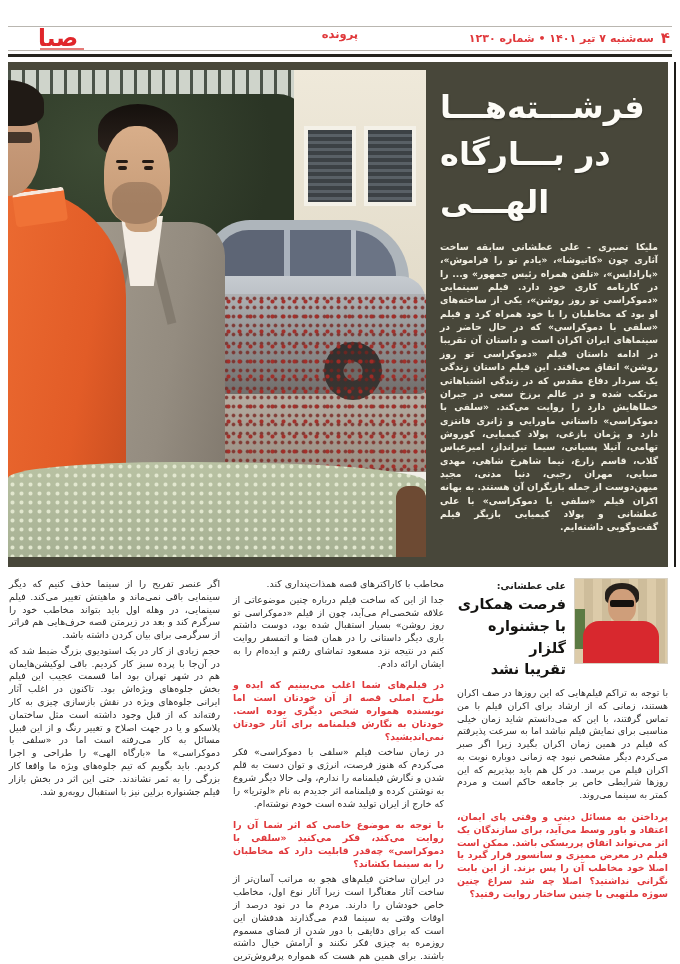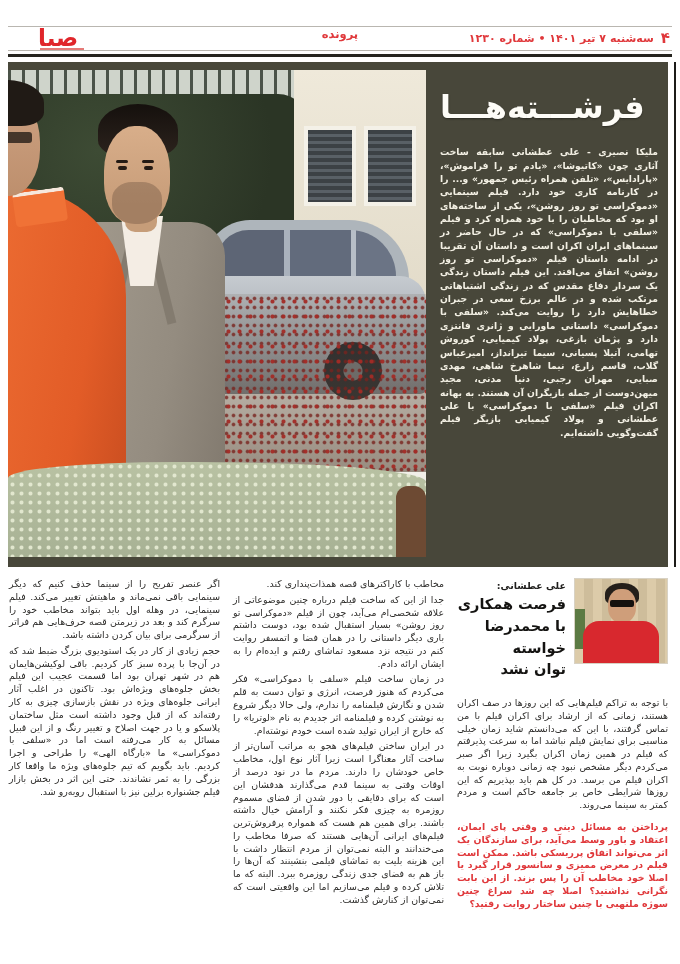--- a/index.html
+++ b/index.html
@@ -88,21 +88,21 @@
   .figure-br{left:388px;top:416px;width:30px;height:71px;border-radius:12px 12px 0 0;background:#6d4a33;}
   
   .cols{position:absolute;left:8px;top:578px;width:660px;height:386px;overflow:hidden;
     direction:rtl;display:flex;gap:13px;}
   .col{width:211px;flex:0 0 211px;}
   .blk{margin:0 0 3px;font-size:9.4px;line-height:1.36;text-align:justify;}
   .blk.q{color:#e0383b;font-weight:bold;margin-top:9px;}
   .blk.a{color:#2d2c2a;font-weight:500;}
   .blk.cont{color:#2d2c2a;font-weight:500;}
   
-  .inset{display:flex;gap:8px;margin-bottom:16px;}
+  .inset{display:flex;gap:8px;margin-bottom:6px;}
   .inset-photo{flex:0 0 92px;height:84px;position:relative;overflow:hidden;border:1px solid #d8d2c4;
     background:repeating-linear-gradient(90deg,#dccba9 0 9px,#cebd9b 9px 18px);}
   .ip{position:absolute;}
   .ip-green{left:0;top:30px;width:10px;height:40px;background:#5c7a43;}
   .ip-hair{left:30px;top:4px;width:34px;height:22px;border-radius:50% 50% 30% 30%;background:#241f1a;}
   .ip-face{left:33px;top:10px;width:28px;height:34px;border-radius:45%;background:#cf9e7a;}
   .ip-sun{left:35px;top:21px;width:24px;height:7px;background:#15110e;border-radius:2px;}
   .ip-shirt{left:8px;top:42px;width:76px;height:42px;border-radius:16px 16px 0 0;background:#d8282e;}
   .inset-text{flex:1;text-align:right;padding-top:2px;}
   .inset-kicker{font-size:9.5px;font-weight:bold;color:#1f1e1c;margin-bottom:3px;}
@@ -151,55 +151,59 @@
     <div class="ph or-collar"></div>
     <div class="ph or-head"></div>
     <div class="ph or-hair"></div>
     <div class="ph or-glass"></div>
     <div class="ph plants"></div>
     <div class="ph figure-br"></div>
   </div>
   <div class="hero-text">
     <div class="headline">
       <div>فرشـــته‌هـــا</div>
+      <div>در بـــارگاه</div>
+      <div>الهـــی</div>
     </div>
     <p class="lede">ملیکا نصیری - علی عطشانی سابقه ساخت آثاری چون «کاتیوشا»، «یادم تو را فراموش»، «پارادایس»، «تلفن همراه رئیس جمهور» و... را در کارنامه کاری خود دارد. فیلم سینمایی «دموکراسی تو روز روشن»، یکی از ساخته‌های او بود که مخاطبان را با خود همراه کرد و فیلم «سلفی با دموکراسی» که در حال حاضر در سینماهای ایران اکران است و داستان آن تقریبا در ادامه داستان فیلم «دموکراسی تو روز روشن» اتفاق می‌افتد. این فیلم داستان زندگی یک سردار دفاع مقدس که در زندگی اشتباهاتی مرتکب شده و در عالم برزخ سعی در جبران خطاهایش دارد را روایت می‌کند. «سلفی با دموکراسی» داستانی ماورایی و ژانری فانتزی دارد و پژمان بازغی، پولاد کیمیایی، کوروش تهامی، آتیلا پسیانی، سیما تیرانداز، امیرعباس گلاب، قاسم زارع، نیما شاهرخ شاهی، مهدی صبایی، مهران رجبی، دنیا مدنی، مجید میهن‌دوست از جمله بازیگران آن هستند. به بهانه اکران فیلم «سلفی با دموکراسی» با علی عطشانی و پولاد کیمیایی بازیگر فیلم گفت‌وگویی داشته‌ایم.</p>
   </div>
 </div>
 <div class="hero-edge"></div>
 
 <div class="cols">
   <div class="col">
     <div class="inset">
       <div class="inset-photo">
         <div class="ip ip-green"></div>
         <div class="ip ip-hair"></div>
         <div class="ip ip-face"></div>
         <div class="ip ip-sun"></div>
         <div class="ip ip-shirt"></div>
       </div>
       <div class="inset-text">
         <div class="inset-kicker">علی عطشانی:</div>
         <div class="inset-title">
           <div>فرصت همکاری</div>
-          <div>با محمدرضا خواسته</div>
-          <div>توان نشد</div>
+          <div>با جشنواره گلزار</div>
+          <div>تقریبا نشد</div>
         </div>
       </div>
     </div>
     <div>
         <p class="blk a">با توجه به تراکم فیلم‌هایی که این روزها در صف اکران هستند، زمانی که از ارشاد برای اکران فیلم با من تماس گرفتند، با این که می‌دانستم شاید زمان خیلی مناسبی برای نمایش فیلم نباشد اما به سرعت پذیرفتم که فیلم در همین زمان اکران بگیرد زیرا اگر صبر می‌کردم دیگر مشخص نبود چه زمانی دوباره نوبت به اکران فیلم من برسد. در کل هم باید بپذیریم که این روزها شرایطی خاص بر جامعه حاکم است و مردم کمتر به سینما می‌روند.</p>
         <p class="blk q">پرداختن به مسائل دینی و وقتی پای ایمان، اعتقاد و باور وسط می‌آید، برای سازندگان یک اثر می‌تواند اتفاق پرریسکی باشد. ممکن است فیلم در معرض ممیزی و سانسور قرار گیرد یا اصلا خود مخاطب آن را پس بزند. از این بابت نگرانی نداشتید؟ اصلا چه شد سراغ چنین سوژه ملتهبی با چنین ساختار روایت رفتید؟</p>
       </div>
   </div>
   <div class="col">
     <div>
         <p class="blk cont">مخاطب با کاراکترهای قصه همذات‌پنداری کند.</p>
         <p class="blk a">جدا از این که ساخت فیلم درباره چنین موضوعاتی از علاقه شخصی‌ام می‌آید، چون از فیلم «دموکراسی تو روز روشن» بسیار استقبال شده بود، دوست داشتم باری دیگر داستانی را در همان فضا و اتمسفر روایت کنم در نتیجه نزد مسعود تماشای رفتم و ایده‌ام را به ایشان ارائه دادم.</p>
+        <p class="blk q">در فیلم‌های شما اغلب می‌بینیم که ایده و طرح اصلی قصه از آن خودتان است اما نویسنده همواره شخص دیگری بوده است. خودتان به نگارش فیلمنامه برای آثار خودتان نمی‌اندیشید؟</p>
         <p class="blk a">در زمان ساخت فیلم «سلفی با دموکراسی» فکر می‌کردم که هنوز فرصت، انرژی و توان دست به قلم شدن و نگارش فیلمنامه را ندارم، ولی حالا دیگر شروع به نوشتن کرده و فیلمنامه اثر جدیدم به نام «لوتریا» را که خارج از ایران تولید شده است خودم نوشته‌ام.</p>
+        <p class="blk q">با توجه به موضوع خاصی که اثر شما آن را روایت می‌کند، فکر می‌کنید «سلفی با دموکراسی» چه‌قدر قابلیت دارد که مخاطبان را به سینما بکشاند؟</p>
         <p class="blk a">در ایران ساختن فیلم‌های هجو به مراتب آسان‌تر از ساخت آثار معناگرا است زیرا آثار نوع اول، مخاطب خاص خودشان را دارند. مردم ما در نود درصد از اوقات وقتی به سینما قدم می‌گذارند هدفشان این است که برای دقایقی با دور شدن از فضای مسموم روزمره به چیزی فکر نکنند و آرامش خیال داشته باشند. برای همین هم هست که همواره پرفروش‌ترین فیلم‌های ایرانی آن‌هایی هستند که صرفا مخاطب را می‌خندانند و البته نمی‌توان از مردم انتظار داشت با این هزینه بلیت به تماشای فیلمی بنشینند که آن‌ها را باز هم به فضای جدی زندگی روزمره ببرد. البته که ما تلاش کرده و فیلم می‌سازیم اما این واقعیتی است که نمی‌توان از کنارش گذشت.</p>
       </div>
   </div>
   <div class="col">
     <div>
         <p class="blk a">اگر عنصر تفریح را از سینما حذف کنیم که دیگر سینمایی باقی نمی‌ماند و ماهیتش تغییر می‌کند. فیلم سینمایی، در وهله اول باید بتواند مخاطب خود را سرگرم کند و بعد در زیرمتن قصه حرف‌هایی هم فراتر از سرگرمی برای بیان کردن داشته باشد.</p>
         <p class="blk a">حجم زیادی از کار در یک استودیوی بزرگ ضبط شد که در آن‌جا با پرده سبز کار کردیم. باقی لوکیشن‌هایمان هم در شهر تهران بود اما قسمت عجیب این فیلم بخش جلوه‌های ویژه‌اش بود. تاکنون در اغلب آثار ایرانی جلوه‌های ویژه در نقش بازسازی چیزی به کار رفته‌اند که از قبل وجود داشته است مثل ساختمان پلاسکو و یا در جهت اصلاح و تغییر رنگ و از این قبیل مسائل به کار می‌رفته است اما در «سلفی با دموکراسی» ما «بارگاه الهی» را طراحی و اجرا کردیم. باید بگویم که تیم جلوه‌های ویژه ما واقعا کار بزرگی را به ثمر نشاندند. حتی این اثر در بخش بازار فیلم جشنواره برلین نیز با استقبال روبه‌رو شد.</p>
       </div>
   </div>
 </div>

